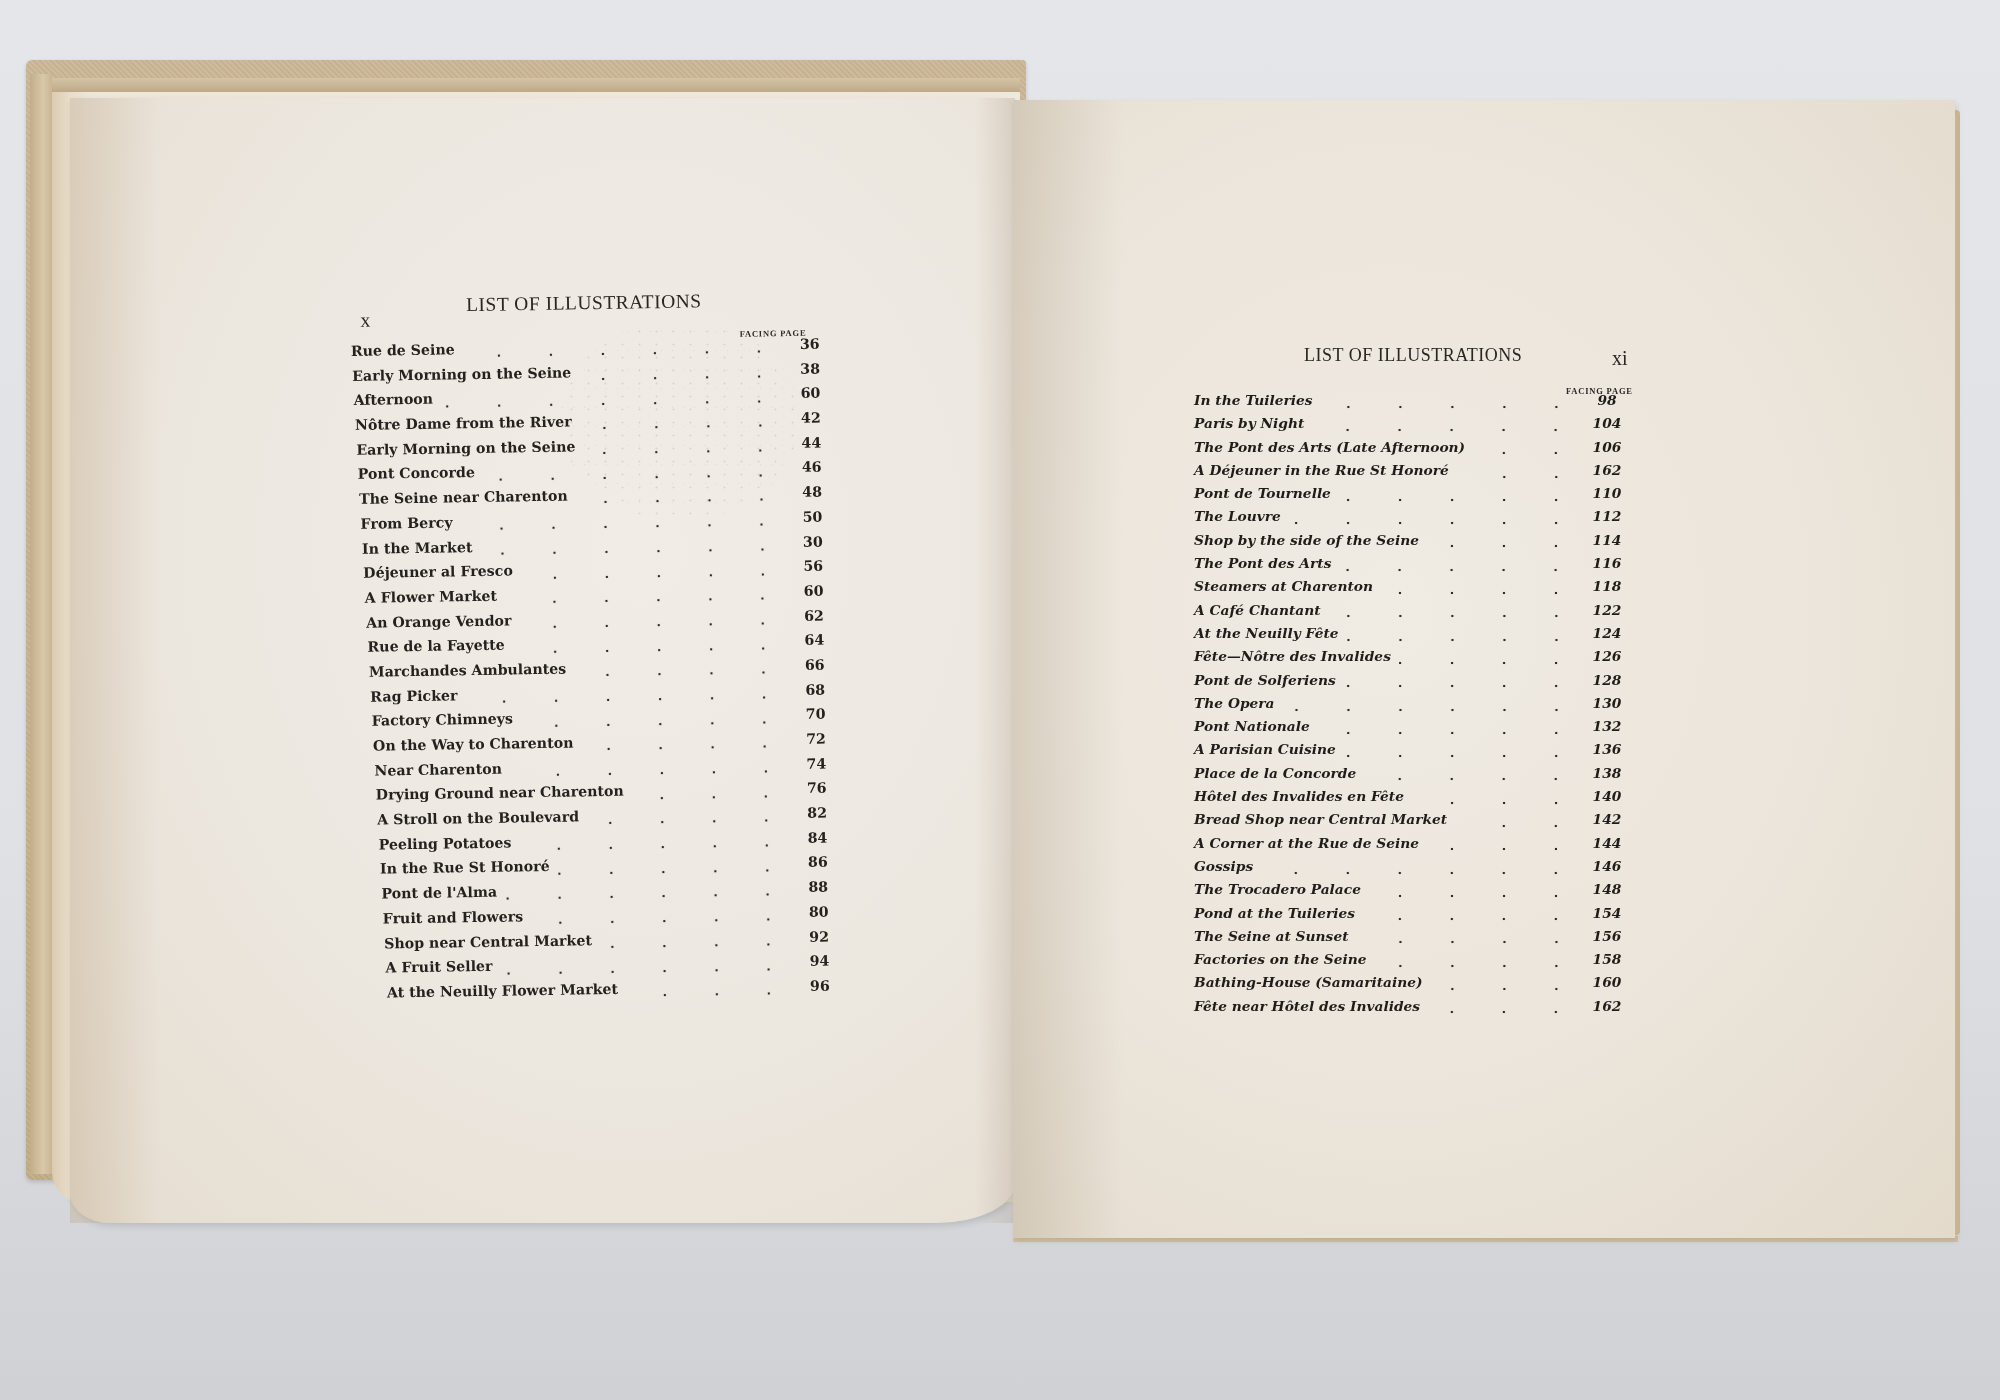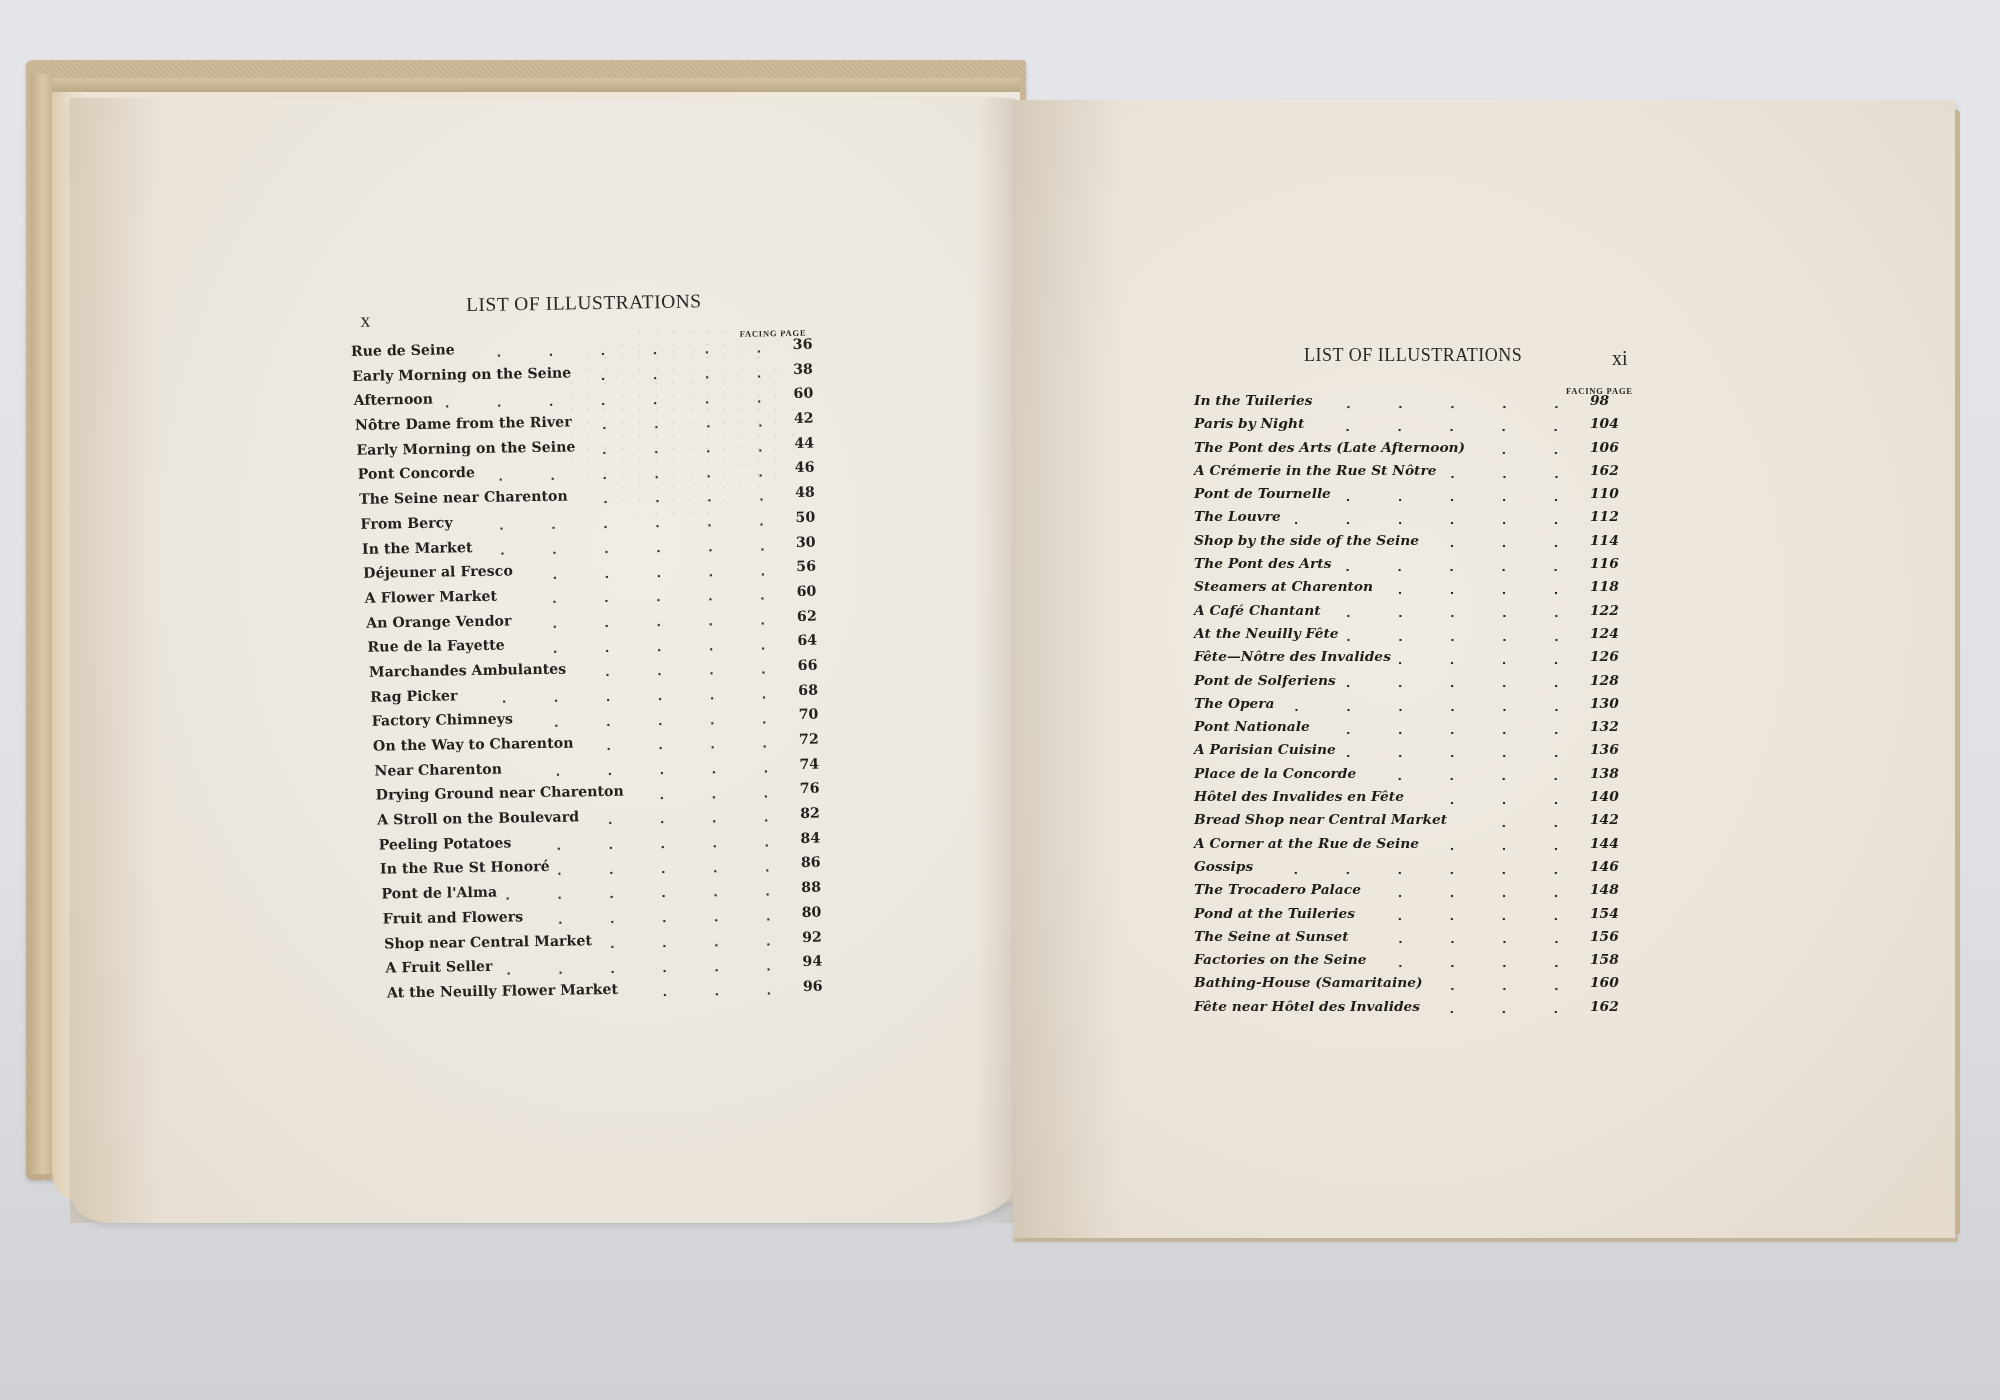--- a/index.html
+++ b/index.html
@@ -152,21 +152,21 @@
       background-image: radial-gradient(circle, #2c2825 1.2px, transparent 1.6px);
       background-size: 52px 4px;
       background-repeat: repeat-x;
       background-position: right center;
       align-self: center;
       height: 4px;
       margin-top: 6px;
     }
     .entry-page {
       min-width: 34px;
-      text-align: left;
+      text-align: center;
       white-space: nowrap;
     }
 
     
     .left-page-content {
       position: absolute;
       left: 0; top: 0;
       width: 2000px; height: 1400px;
       transform-origin: 540px 680px;
       transform: rotate(-0.9deg);
@@ -385,21 +385,21 @@
     <span class="entry-title">Paris by Night</span>
     <span class="entry-leader"></span>
     <span class="entry-page">104</span>
   </li>
         <li class="entry">
     <span class="entry-title">The Pont des Arts (Late Afternoon)</span>
     <span class="entry-leader"></span>
     <span class="entry-page">106</span>
   </li>
         <li class="entry">
-    <span class="entry-title">A Crémerie in the Rue St Nôtre</span>
+    <span class="entry-title">A Déjeuner in the Rue St Honoré</span>
     <span class="entry-leader"></span>
     <span class="entry-page">162</span>
   </li>
         <li class="entry">
     <span class="entry-title">Pont de Tournelle</span>
     <span class="entry-leader"></span>
     <span class="entry-page">110</span>
   </li>
         <li class="entry">
     <span class="entry-title">The Louvre</span>

